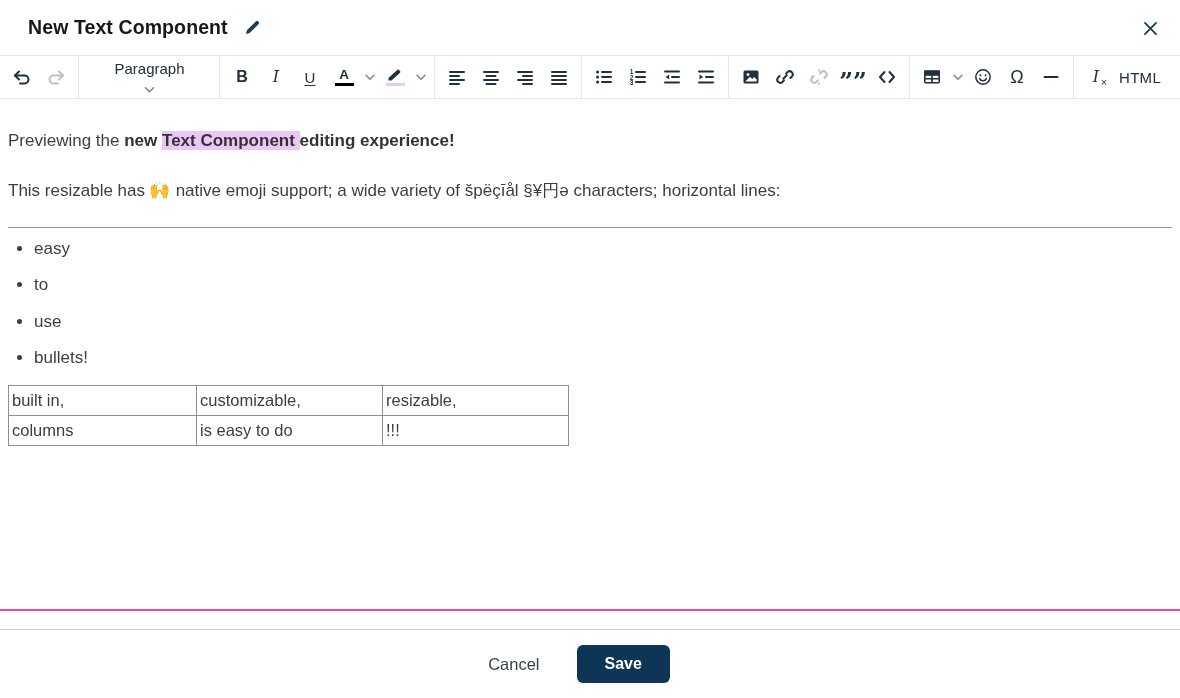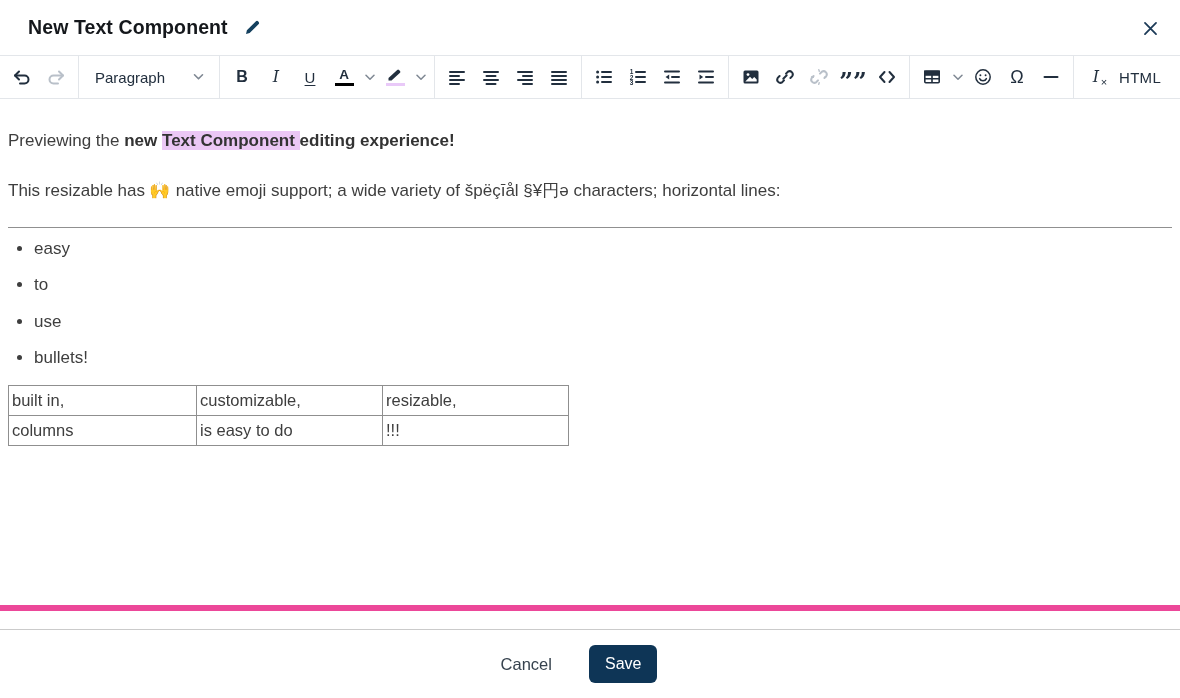--- a/index.html
+++ b/index.html
@@ -19,57 +19,57 @@
   .toolbar { height:44px; flex:0 0 auto; border-top:1px solid #e3e6ea; border-bottom:1px solid #e3e6ea;
     display:flex; align-items:stretch; color:#222f3e; }
   .tb-group { display:flex; align-items:center; padding:0 5px; }
   .tb-group + .tb-group { border-left:1px solid #e3e6ea; }
   .tbb { width:34px; height:34px; background:none; border:none; border-radius:3px; cursor:pointer;
     display:flex; align-items:center; justify-content:center; color:#222f3e; flex:0 0 auto; }
   .tbb.disabled { color:#b9c0c9; }
   .tbb svg { display:block; }
   .chev-btn { width:17px; height:34px; background:none; border:none; cursor:pointer; display:flex; align-items:center; justify-content:center; color:#7e8792; }
   .para-select { width:130px; height:34px; background:none; border:none; cursor:pointer;
-    display:flex; align-items:center; justify-content:space-between; padding:0 10px 0 11px; color:#222f3e; }
+    display:flex; align-items:center; justify-content:space-between; padding:0 10px 0 11px; color:#222f3e;flex-direction:column; }
   .para-select .lbl { font-size:15px; color:#222f3e; }
   .letter { font-size:16px; line-height:1; }
   .letter.b { font-weight:bold; }
   .letter.i { font-family:"DejaVu Serif", serif; font-style:italic; }
   .letter.u { font-size:15px; text-decoration:underline; text-underline-offset:2px; }
   .stack { display:flex; flex-direction:column; align-items:center; gap:2px; }
   .stack .a { font-size:13.5px; font-weight:600; line-height:1; }
   .cbar { width:19px; height:3px; background:#000; }
   .hlbar { width:19px; height:3.5px; background:#e9c9f8; }
   .quote-glyph { font-family:"DejaVu Serif", serif; font-weight:bold; font-size:24px; line-height:.6; padding-top:10px; }
   .omega-glyph { font-size:18px; line-height:1; }
   .clearfmt { font-family:"DejaVu Serif", serif; font-style:italic; font-size:16px; line-height:1; position:relative; }
   .clearfmt .x { position:absolute; right:-8px; bottom:-3px; font-style:normal; font-size:11px; font-family:"Liberation Sans",sans-serif; }
   .html-btn { width:auto; padding:0 6px; font-size:15px; letter-spacing:.3px; color:#222f3e; }
 
   
-  .content { height:512px; flex:0 0 auto; border-bottom:6px solid #ec4899; padding:0 8px; overflow:hidden;
+  .content { height:512px; flex:0 0 auto; border-bottom:2px solid #ec4899; padding:0 8px; overflow:hidden;
     font-size:17px; line-height:24px; color:#3e3e3e; cursor:text; }
   .content p.p1 { margin-top:30px; }
   .content p.p2 { margin-top:26px; }
   .content strong { color:#333; }
   .content .hl { background:#ebc7f5; }
   .content hr { border:none; border-top:1px solid #909090; margin:24px 0 0; }
   .content ul { margin:11px 0 0; padding-left:26px; }
   .content li { line-height:20.4px; margin-bottom:16px; }
   .content table { border-collapse:collapse; table-layout:fixed; width:560px; margin-top:16px; }
   .content td { border:1px solid #8f8f8f; height:30px; padding:1px 3px; vertical-align:middle;
     font-size:16.5px; white-space:pre-wrap; }
   .content col.c1 { width:188px; } .content col.c2 { width:186px; } .content col.c3 { width:186px; }
 
   
   .statusbar { height:19px; flex:0 0 auto; border-bottom:1px solid #cbcbcb; }
   .ftr { height:68px; flex:0 0 auto; display:flex; align-items:center; justify-content:center; gap:37px; padding-right:22px; }
   .cancel-btn { background:none; border:none; font-size:16.5px; color:#36424e; cursor:pointer; font-family:"Liberation Sans",sans-serif; }
-  .save-btn { background:#0e3556; border:none; border-radius:6px; color:#fff; font-size:16px; height:38px; padding:0 16px;
-    cursor:pointer; font-family:"Liberation Sans",sans-serif; }
+  .save-btn { background:#0e3556; border:none; border-radius:6px; color:#fff; font-size:16px; height:38px; padding:0 28px;
+    cursor:pointer; font-family:"Liberation Sans",sans-serif;font-weight:bold; }
 </style>
 </head>
 <body>
 
 <div class="modal">
 
   <div class="hdr">
     <h1>New Text Component</h1>
     <button class="edit-btn">
       <svg width="19" height="19" viewBox="0 0 20 20">

